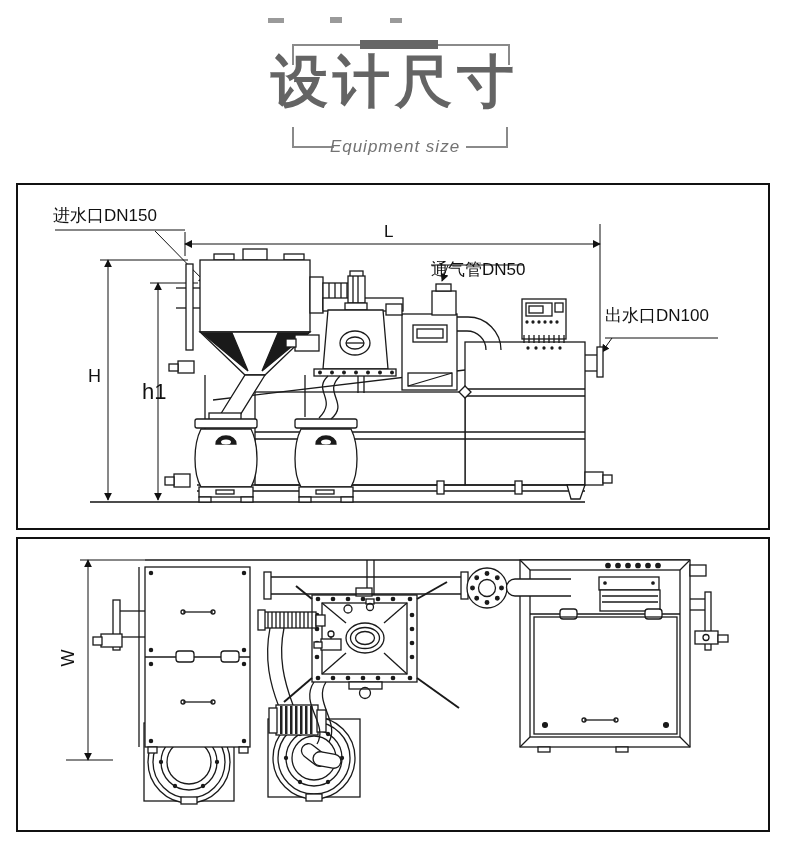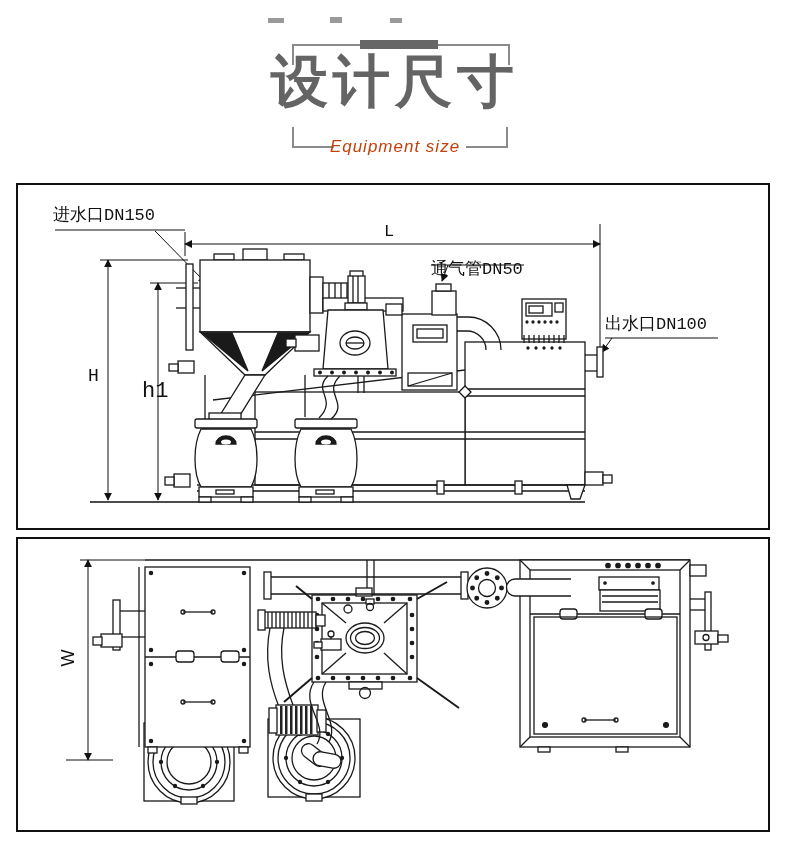--- a/index.html
+++ b/index.html
@@ -8,32 +8,32 @@
     font-family:"Liberation Sans",sans-serif;color:#111;overflow:hidden;
   }
   
   .frag{position:absolute;background:#9a9a9a;}
   .hdr-title{
     position:absolute;top:50px;left:0;width:790px;text-align:center;
     font-size:57px;font-weight:bold;color:#646464;letter-spacing:5px;line-height:1.1;
   }
   .hdr-sub{
     position:absolute;top:137px;left:0;width:790px;text-align:center;
-    font-style:italic;font-size:17px;color:#c2410c;letter-spacing:1px;
+    font-style:italic;font-size:17px;color:#737373;letter-spacing:1px;
   }
   .brk-top{position:absolute;left:292px;top:44px;width:214px;height:19px;
     border-top:2px solid #8a8a8a;border-left:2px solid #8a8a8a;border-right:2px solid #8a8a8a;}
   .brk-bar{position:absolute;left:360px;top:40px;width:78px;height:9px;background:#666;}
   .brk-bl{position:absolute;left:292px;top:127px;width:40px;height:19px;
     border-left:2px solid #8a8a8a;border-bottom:2px solid #8a8a8a;}
   .brk-br{position:absolute;left:466px;top:127px;width:40px;height:19px;
     border-right:2px solid #8a8a8a;border-bottom:2px solid #8a8a8a;}
   
   .panel{position:absolute;background:#fff;border:2px solid #111;}
-  #p1{left:16px;top:183px;width:750px;height:343px;font-family:Liberation Mono, monospace;}
+  #p1{left:16px;top:183px;width:750px;height:343px;}
   #p2{left:16px;top:537px;width:750px;height:291px;}
   .panel svg{display:block;}
   .lbl{position:absolute;font-size:17px;color:#111;white-space:nowrap;line-height:1;}
   .lbl-w{transform:rotate(-90deg);transform-origin:center;}
 </style>
 </head>
 <body>
 
 <div>
   <div class="frag" style="left:268px;top:18px;width:16px;height:5px;"></div>
@@ -229,21 +229,21 @@
         <rect x="147" y="292" width="9" height="8" fill="#fff"></rect>
         <rect x="567" y="287" width="18" height="13" fill="#fff"></rect>
         <rect x="585" y="290" width="9" height="8" fill="#fff"></rect>
       </g>
     </g>
   </svg>
 
   <div class="lbl" style="left:35px;top:22px;">进水口DN150</div>
   <div class="lbl" style="left:366px;top:38px;">L</div>
   <div class="lbl" style="left:413px;top:76px;">通气管DN50</div>
-  <div class="lbl" style="left:587px;top:131px;">出水口DN100</div>
+  <div class="lbl" style="left:587px;top:122px;">出水口DN100</div>
   <div class="lbl" style="left:70px;top:182px;font-size:18px;">H</div>
   <div class="lbl" style="left:124px;top:196px;font-size:22px;">h1</div>
 </div>
 
 <div id="p2" class="panel">
   <svg viewBox="0 0 750 291" width="750" height="291">
     <defs>
       <marker id="ah2" viewBox="0 0 10 10" refX="9" refY="5" markerWidth="8" markerHeight="8" orient="auto-start-reverse">
         <path d="M0,0 L10,5 L0,10 z" fill="#111"></path>
       </marker>

